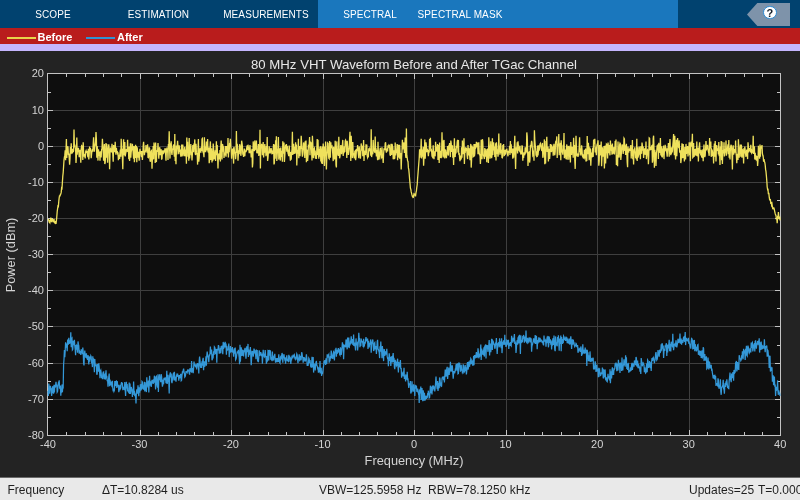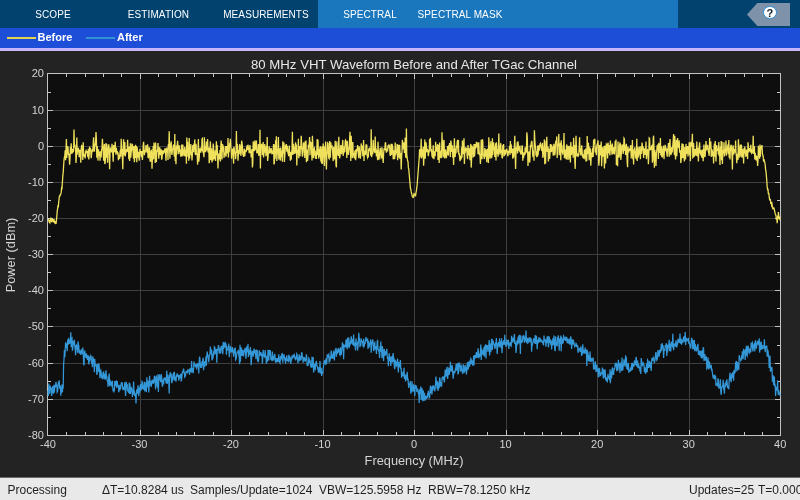--- a/index.html
+++ b/index.html
@@ -1,20 +1,20 @@
 <!DOCTYPE html>
 <html><head><meta charset="utf-8"><style>
 * {margin:0;padding:0;box-sizing:border-box}
 body {width:800px;height:500px;overflow:hidden;font-family:"Liberation Sans",sans-serif;background:#232323;position:relative}
 .tabs {position:absolute;left:0;top:0;width:800px;height:44px;background:#01426f}
 .tabs .active {position:absolute;left:318px;top:0;width:360px;height:28px;background:#1a77bd}
 .tabs span {position:absolute;top:0;height:28px;line-height:29px;transform:translateX(-50%);color:#fff;font-size:10px;letter-spacing:0.1px;white-space:nowrap}
 .help {position:absolute;top:3px;left:747px;width:43px;height:23px;background:#7e93aa;clip-path:polygon(0 50%,24% 0,100% 0,100% 100%,24% 100%)}
 .help .c {position:absolute;left:16px;top:2.6px;width:13.5px;height:13.5px;border-radius:50%;background:#fff;border:1.5px solid #2a8ad4;color:#141e28;font-size:11px;font-weight:bold;text-align:center;line-height:13.5px}
-.legend {position:absolute;left:0;top:28px;width:800px;height:23px;background:#1d4ed8;border-bottom:3px solid #c4b5fd}
+.legend {position:absolute;left:0;top:28px;width:800px;height:23px;background:#b91c1c;border-bottom:7px solid #c4b5fd}
 .legend .ln {position:absolute;top:9px;height:2px}
 .legend b {position:absolute;top:3px;color:#fff;font-size:11px;font-weight:bold}
 .status {position:absolute;left:0;top:477px;width:800px;height:23px;background:#e9e9e9;border-top:1px solid #6a6a6a;color:#1f1f1f;font-size:12px}
 .status div {position:absolute;top:4.5px;white-space:nowrap}
 </style></head>
 <body>
 <div class="tabs">
 <div class="active"></div>
 <span style="left:53px">SCOPE</span>
 <span style="left:266px">MEASUREMENTS</span>
@@ -197,19 +197,18 @@
 <text x="14.5" y="255" text-anchor="middle" font-family="Liberation Sans, sans-serif" font-size="12.8" fill="#d4d4d4" transform="rotate(-90 14.5 255)">Power (dBm)</text>
 <g clip-path="url(#pc)">
       <clipPath id="pc">
         <rect x="47.0" y="73.5" width="734.2" height="361.4"></rect>
       </clipPath>
 <polyline points="48.0,390.9 48.4,395.9 48.8,383.5 49.2,386.8 49.6,393.7 50.0,389.6 50.4,385.9 50.8,387.8 51.2,388.3 51.6,395.9 52.0,392.5 52.4,389.5 52.8,386.2 53.2,392.7 53.6,393.6 54.0,384.8 54.4,392.5 54.8,384.7 55.2,387.7 55.6,385.1 56.0,381.7 56.4,385.8 56.8,385.6 57.2,392.1 57.6,391.4 58.0,386.4 58.4,383.1 58.8,383.8 59.2,380.4 59.6,388.1 60.0,388.6 60.4,385.4 60.8,395.7 61.2,389.0 61.6,392.6 62.0,384.6 62.4,392.3 62.8,386.1 63.2,386.8 63.6,364.2 64.0,359.3 64.4,350.0 64.8,357.1 65.2,350.6 65.6,342.2 66.0,347.6 66.4,343.6 66.8,345.0 67.2,351.3 67.6,340.7 68.0,339.5 68.4,344.7 68.8,337.7 69.2,342.7 69.6,343.8 70.0,340.3 70.4,343.2 70.8,332.3 71.2,347.2 71.6,338.8 72.0,338.2 72.4,349.8 72.8,349.2 73.2,340.8 73.6,345.2 74.0,342.3 74.4,339.9 74.8,346.0 75.2,349.1 75.6,355.2 76.0,345.1 76.4,349.8 76.8,345.5 77.2,346.2 77.6,352.7 78.0,341.4 78.4,344.2 78.8,345.5 79.2,353.6 79.6,351.1 80.0,352.0 80.4,351.9 80.8,355.0 81.2,349.4 81.6,350.5 82.0,350.4 82.4,354.1 82.8,347.6 83.2,352.1 83.6,363.0 84.0,365.5 84.4,354.2 84.8,350.6 85.2,355.8 85.6,356.0 86.0,357.9 86.4,353.2 86.8,357.8 87.2,358.8 87.6,359.7 88.0,355.1 88.4,359.7 88.8,364.5 89.2,356.2 89.6,361.7 90.0,358.1 90.4,358.5 90.8,355.8 91.2,356.8 91.6,363.4 92.0,362.3 92.4,367.1 92.8,356.3 93.2,361.4 93.6,358.2 94.0,365.2 94.4,372.2 94.8,359.1 95.2,365.0 95.6,365.3 96.0,366.0 96.4,364.3 96.8,374.7 97.2,373.8 97.6,364.1 98.0,370.8 98.4,371.0 98.8,363.2 99.2,366.8 99.6,372.1 100.0,378.3 100.4,371.2 100.8,370.3 101.2,373.1 101.6,378.0 102.0,376.8 102.4,379.1 102.8,374.0 103.2,372.2 103.6,372.0 104.0,379.1 104.4,375.9 104.8,375.0 105.2,379.5 105.6,378.5 106.0,370.3 106.4,378.0 106.8,375.8 107.2,381.2 107.6,379.8 108.0,386.8 108.4,380.8 108.8,376.6 109.2,373.6 109.6,386.3 110.0,379.7 110.4,382.5 110.8,385.4 111.2,384.1 111.6,381.6 112.0,387.3 112.4,380.9 112.8,388.3 113.2,391.5 113.6,388.7 114.0,391.3 114.4,390.4 114.8,381.0 115.2,386.2 115.6,384.8 116.0,381.4 116.4,381.1 116.8,388.0 117.2,381.1 117.6,384.9 118.0,386.5 118.4,384.9 118.8,392.2 119.2,389.9 119.6,387.5 120.0,384.9 120.4,388.7 120.8,387.9 121.2,383.8 121.6,382.2 122.0,384.7 122.4,382.9 122.8,389.4 123.2,389.1 123.6,386.8 124.0,389.2 124.4,390.1 124.8,382.0 125.2,389.1 125.6,395.9 126.0,386.7 126.4,381.7 126.8,388.4 127.2,384.1 127.6,390.6 128.0,390.9 128.4,391.8 128.8,389.9 129.2,382.5 129.6,394.0 130.0,383.6 130.4,393.8 130.8,391.0 131.2,387.1 131.6,388.1 132.0,389.6 132.4,397.0 132.8,389.6 133.2,395.0 133.6,381.5 134.0,392.3 134.4,390.9 134.8,396.1 135.2,393.7 135.6,395.1 136.0,403.5 136.4,392.8 136.8,389.3 137.2,393.6 137.6,392.4 138.0,385.2 138.4,393.3 138.8,396.1 139.2,387.2 139.6,392.7 140.0,389.6 140.4,384.3 140.8,390.7 141.2,384.1 141.6,389.8 142.0,381.4 142.4,381.9 142.8,388.5 143.2,387.4 143.6,389.6 144.0,385.5 144.4,381.7 144.8,391.4 145.2,382.2 145.6,390.6 146.0,388.7 146.4,392.1 146.8,377.2 147.2,384.8 147.6,384.0 148.0,387.4 148.4,380.6 148.8,392.5 149.2,384.3 149.6,375.9 150.0,385.6 150.4,384.0 150.8,381.4 151.2,386.9 151.6,383.6 152.0,379.9 152.4,382.5 152.8,381.4 153.2,383.8 153.6,380.8 154.0,381.4 154.4,375.7 154.8,378.1 155.2,381.4 155.6,389.4 156.0,377.0 156.4,376.5 156.8,382.4 157.2,386.2 157.6,387.5 158.0,374.3 158.4,392.1 158.8,380.2 159.2,377.9 159.6,374.4 160.0,379.5 160.4,380.1 160.8,382.1 161.2,374.2 161.6,376.6 162.0,381.3 162.4,386.6 162.8,384.6 163.2,379.5 163.6,384.2 164.0,377.8 164.4,379.6 164.8,379.6 165.2,378.0 165.6,378.4 166.0,383.3 166.4,381.1 166.8,370.7 167.2,384.0 167.6,381.0 168.0,374.9 168.4,379.3 168.8,381.6 169.2,393.4 169.6,376.0 170.0,373.9 170.4,372.4 170.8,377.4 171.2,373.5 171.6,381.3 172.0,383.2 172.4,379.7 172.8,376.4 173.2,374.1 173.6,372.8 174.0,380.5 174.4,371.8 174.8,378.3 175.2,380.3 175.6,376.9 176.0,381.7 176.4,376.0 176.8,374.9 177.2,376.6 177.6,373.7 178.0,376.8 178.4,375.5 178.8,380.8 179.2,375.0 179.6,378.3 180.0,376.6 180.4,375.1 180.8,373.9 181.2,380.7 181.6,380.3 182.0,375.3 182.4,372.2 182.8,372.5 183.2,370.4 183.6,368.7 184.0,371.6 184.4,373.4 184.8,377.1 185.2,376.6 185.6,374.7 186.0,371.7 186.4,371.7 186.8,372.3 187.2,372.7 187.6,369.5 188.0,370.9 188.4,370.3 188.8,370.1 189.2,373.1 189.6,374.7 190.0,368.7 190.4,368.8 190.8,371.0 191.2,371.5 191.6,361.1 192.0,372.4 192.4,370.1 192.8,368.0 193.2,373.2 193.6,368.2 194.0,361.6 194.4,364.6 194.8,365.6 195.2,365.5 195.6,367.1 196.0,363.7 196.4,367.7 196.8,368.5 197.2,366.3 197.6,363.0 198.0,365.0 198.4,363.5 198.8,373.5 199.2,361.1 199.6,356.5 200.0,360.1 200.4,366.1 200.8,367.9 201.2,363.4 201.6,368.0 202.0,361.3 202.4,365.7 202.8,359.7 203.2,357.8 203.6,370.3 204.0,361.1 204.4,364.4 204.8,366.8 205.2,363.4 205.6,361.5 206.0,356.3 206.4,365.7 206.8,355.5 207.2,351.5 207.6,356.5 208.0,356.3 208.4,358.0 208.8,362.1 209.2,355.2 209.6,355.4 210.0,353.7 210.4,346.5 210.8,353.2 211.2,354.1 211.6,349.5 212.0,360.2 212.4,359.2 212.8,356.0 213.2,356.8 213.6,351.4 214.0,355.0 214.4,346.9 214.8,347.5 215.2,350.1 215.6,354.2 216.0,350.1 216.4,349.1 216.8,362.8 217.2,350.4 217.6,348.8 218.0,350.4 218.4,345.1 218.8,346.2 219.2,353.8 219.6,350.0 220.0,353.4 220.4,347.8 220.8,353.1 221.2,346.1 221.6,347.9 222.0,345.5 222.4,349.5 222.8,354.3 223.2,341.9 223.6,349.0 224.0,342.9 224.4,346.7 224.8,345.9 225.2,341.7 225.6,347.5 226.0,343.6 226.4,354.7 226.8,345.9 227.2,350.2 227.6,350.0 228.0,349.6 228.4,348.4 228.8,343.6 229.2,357.1 229.6,350.0 230.0,353.1 230.4,346.0 230.8,352.2 231.2,348.9 231.6,352.3 232.0,348.3 232.4,347.1 232.8,352.6 233.2,351.0 233.6,356.7 234.0,350.3 234.4,348.3 234.8,353.7 235.2,347.5 235.6,359.7 236.0,359.0 236.4,357.3 236.8,354.0 237.2,352.2 237.6,352.7 238.0,352.8 238.4,349.8 238.8,354.4 239.2,357.4 239.6,364.3 240.0,344.7 240.4,361.6 240.8,353.4 241.2,347.3 241.6,351.0 242.0,356.0 242.4,352.9 242.8,349.7 243.2,354.5 243.6,356.4 244.0,350.2 244.4,352.1 244.8,348.9 245.2,347.9 245.6,354.5 246.0,358.7 246.4,351.7 246.8,346.4 247.2,350.5 247.6,352.2 248.0,343.9 248.4,357.0 248.8,349.5 249.2,355.1 249.6,352.7 250.0,352.5 250.4,347.1 250.8,356.3 251.2,365.2 251.6,358.8 252.0,350.8 252.4,354.4 252.8,351.0 253.2,356.6 253.6,353.9 254.0,348.6 254.4,353.3 254.8,350.4 255.2,350.9 255.6,354.4 256.0,359.1 256.4,349.6 256.8,352.9 257.2,349.9 257.6,361.4 258.0,360.2 258.4,362.2 258.8,357.6 259.2,350.4 259.6,352.4 260.0,354.8 260.4,354.3 260.8,352.1 261.2,356.2 261.6,353.7 262.0,354.9 262.4,363.6 262.8,356.6 263.2,349.9 263.6,356.4 264.0,355.3 264.4,356.9 264.8,356.3 265.2,350.1 265.6,355.3 266.0,358.0 266.4,363.8 266.8,356.0 267.2,361.2 267.6,360.5 268.0,350.5 268.4,350.7 268.8,360.5 269.2,349.9 269.6,351.2 270.0,355.8 270.4,350.4 270.8,359.7 271.2,358.5 271.6,359.7 272.0,358.8 272.4,351.6 272.8,360.3 273.2,360.0 273.6,359.6 274.0,355.6 274.4,357.9 274.8,353.7 275.2,360.0 275.6,362.6 276.0,359.9 276.4,358.2 276.8,362.2 277.2,358.0 277.6,360.3 278.0,362.0 278.4,359.4 278.8,354.2 279.2,361.6 279.6,362.2 280.0,363.0 280.4,357.1 280.8,356.5 281.2,358.8 281.6,357.9 282.0,353.0 282.4,354.4 282.8,362.8 283.2,357.3 283.6,356.7 284.0,354.2 284.4,357.8 284.8,359.5 285.2,358.8 285.6,363.8 286.0,357.2 286.4,359.4 286.8,355.4 287.2,361.1 287.6,358.9 288.0,361.0 288.4,361.4 288.8,354.7 289.2,359.2 289.6,355.8 290.0,361.8 290.4,357.2 290.8,364.0 291.2,359.4 291.6,359.6 292.0,355.5 292.4,357.1 292.8,358.4 293.2,354.6 293.6,357.1 294.0,355.9 294.4,355.0 294.8,358.2 295.2,359.1 295.6,356.8 296.0,359.7 296.4,356.7 296.8,354.0 297.2,355.0 297.6,359.7 298.0,363.1 298.4,358.5 298.8,358.8 299.2,354.2 299.6,359.9 300.0,359.2 300.4,355.7 300.8,360.4 301.2,359.3 301.6,352.3 302.0,353.2 302.4,356.5 302.8,358.0 303.2,362.7 303.6,357.0 304.0,359.0 304.4,358.4 304.8,361.3 305.2,359.4 305.6,360.2 306.0,358.4 306.4,354.2 306.8,358.3 307.2,366.0 307.6,363.5 308.0,365.9 308.4,363.1 308.8,358.2 309.2,359.0 309.6,363.0 310.0,360.0 310.4,364.1 310.8,366.8 311.2,367.0 311.6,365.1 312.0,356.7 312.4,367.4 312.8,357.8 313.2,357.7 313.6,372.6 314.0,363.4 314.4,366.0 314.8,364.2 315.2,370.4 315.6,365.1 316.0,361.9 316.4,361.6 316.8,365.3 317.2,365.9 317.6,367.8 318.0,366.8 318.4,372.8 318.8,367.5 319.2,368.5 319.6,372.4 320.0,360.9 320.4,372.6 320.8,372.1 321.2,367.7 321.6,376.0 322.0,371.5 322.4,374.2 322.8,372.0 323.2,368.4 323.6,365.9 324.0,362.1 324.4,362.5 324.8,360.2 325.2,361.7 325.6,364.9 326.0,358.2 326.4,363.5 326.8,363.2 327.2,354.3 327.6,356.3 328.0,357.7 328.4,355.3 328.8,354.5 329.2,362.6 329.6,357.5 330.0,361.3 330.4,356.0 330.8,358.7 331.2,350.6 331.6,353.5 332.0,358.2 332.4,354.9 332.8,359.0 333.2,354.0 333.6,351.7 334.0,352.4 334.4,360.5 334.8,354.2 335.2,350.7 335.6,351.3 336.0,347.8 336.4,356.8 336.8,349.7 337.2,353.9 337.6,350.4 338.0,349.4 338.4,348.1 338.8,352.6 339.2,349.4 339.6,354.3 340.0,355.0 340.4,347.3 340.8,349.3 341.2,355.0 341.6,351.9 342.0,348.3 342.4,342.3 342.8,344.0 343.2,344.7 343.6,359.2 344.0,347.7 344.4,345.3 344.8,345.4 345.2,345.1 345.6,347.3 346.0,339.5 346.4,340.4 346.8,346.1 347.2,349.3 347.6,337.6 348.0,347.2 348.4,340.4 348.8,337.5 349.2,348.1 349.6,343.2 350.0,345.4 350.4,342.0 350.8,342.6 351.2,336.3 351.6,341.4 352.0,343.5 352.4,339.1 352.8,344.3 353.2,344.6 353.6,334.6 354.0,346.1 354.4,344.7 354.8,342.6 355.2,346.7 355.6,350.5 356.0,338.4 356.4,345.3 356.8,344.3 357.2,343.5 357.6,350.5 358.0,346.0 358.4,341.2 358.8,332.7 359.2,338.9 359.6,338.8 360.0,347.3 360.4,341.6 360.8,346.0 361.2,338.5 361.6,342.3 362.0,341.2 362.4,341.6 362.8,343.4 363.2,347.0 363.6,338.9 364.0,346.3 364.4,345.5 364.8,342.1 365.2,343.6 365.6,339.9 366.0,337.0 366.4,340.1 366.8,340.5 367.2,341.4 367.6,338.5 368.0,349.0 368.4,340.9 368.8,346.0 369.2,347.4 369.6,342.9 370.0,344.7 370.4,341.2 370.8,339.5 371.2,352.8 371.6,344.4 372.0,342.3 372.4,341.4 372.8,339.5 373.2,344.8 373.6,350.9 374.0,350.0 374.4,343.3 374.8,342.7 375.2,349.4 375.6,347.9 376.0,346.1 376.4,354.0 376.8,349.0 377.2,341.8 377.6,339.9 378.0,348.9 378.4,349.4 378.8,351.0 379.2,352.4 379.6,358.1 380.0,346.2 380.4,351.6 380.8,341.6 381.2,349.5 381.6,350.4 382.0,358.3 382.4,346.1 382.8,353.5 383.2,353.0 383.6,361.1 384.0,349.6 384.4,349.7 384.8,356.0 385.2,353.7 385.6,352.9 386.0,351.1 386.4,354.6 386.8,348.8 387.2,356.6 387.6,358.3 388.0,358.1 388.4,366.2 388.8,360.0 389.2,353.4 389.6,356.5 390.0,360.9 390.4,356.7 390.8,366.0 391.2,359.7 391.6,356.9 392.0,356.6 392.4,362.4 392.8,356.3 393.2,353.0 393.6,362.0 394.0,357.8 394.4,367.1 394.8,369.1 395.2,359.8 395.6,362.5 396.0,362.4 396.4,365.9 396.8,365.3 397.2,361.6 397.6,358.7 398.0,366.5 398.4,372.5 398.8,361.9 399.2,364.9 399.6,365.1 400.0,367.5 400.4,360.0 400.8,369.2 401.2,368.1 401.6,377.7 402.0,373.4 402.4,374.5 402.8,372.6 403.2,371.7 403.6,376.5 404.0,367.7 404.4,378.9 404.8,377.2 405.2,375.2 405.6,381.4 406.0,375.1 406.4,375.5 406.8,379.6 407.2,371.8 407.6,379.4 408.0,379.2 408.4,384.5 408.8,387.8 409.2,384.5 409.6,383.9 410.0,385.0 410.4,381.0 410.8,393.6 411.2,389.4 411.6,392.6 412.0,381.2 412.4,388.8 412.8,389.0 413.2,391.6 413.6,384.3 414.0,389.7 414.4,387.6 414.8,395.9 415.2,384.7 415.6,388.1 416.0,387.8 416.4,385.6 416.8,391.4 417.2,391.6 417.6,388.6 418.0,390.1 418.4,392.9 418.8,392.1 419.2,402.9 419.6,390.2 420.0,389.6 420.4,393.4 420.8,386.6 421.2,399.9 421.6,395.2 422.0,388.1 422.4,396.5 422.8,401.3 423.2,390.2 423.6,393.7 424.0,400.6 424.4,392.9 424.8,399.5 425.2,400.5 425.6,395.8 426.0,396.8 426.4,398.9 426.8,395.9 427.2,398.1 427.6,393.9 428.0,394.0 428.4,390.7 428.8,394.8 429.2,397.8 429.6,397.4 430.0,392.9 430.4,385.7 430.8,388.0 431.2,393.2 431.6,386.8 432.0,394.4 432.4,385.8 432.8,390.7 433.2,385.9 433.6,386.1 434.0,389.2 434.4,386.5 434.8,391.5 435.2,387.4 435.6,382.6 436.0,376.5 436.4,383.4 436.8,385.4 437.2,389.2 437.6,381.0 438.0,391.0 438.4,387.4 438.8,382.7 439.2,388.3 439.6,377.5 440.0,378.9 440.4,384.6 440.8,384.0 441.2,386.4 441.6,386.1 442.0,378.6 442.4,377.3 442.8,377.8 443.2,377.6 443.6,380.2 444.0,376.1 444.4,382.5 444.8,376.4 445.2,370.2 445.6,370.2 446.0,376.5 446.4,375.6 446.8,368.8 447.2,366.8 447.6,379.0 448.0,374.5 448.4,371.7 448.8,367.6 449.2,375.0 449.6,369.0 450.0,372.2 450.4,361.7 450.8,368.7 451.2,370.5 451.6,370.9 452.0,365.3 452.4,366.5 452.8,373.0 453.2,378.6 453.6,373.5 454.0,371.1 454.4,372.9 454.8,372.8 455.2,370.2 455.6,371.1 456.0,365.1 456.4,363.9 456.8,367.6 457.2,370.7 457.6,363.2 458.0,373.8 458.4,373.5 458.8,363.5 459.2,363.9 459.6,362.8 460.0,367.5 460.4,371.6 460.8,368.8 461.2,364.8 461.6,370.0 462.0,369.9 462.4,372.7 462.8,371.9 463.2,364.4 463.6,366.0 464.0,372.3 464.4,371.7 464.8,369.5 465.2,365.0 465.6,371.2 466.0,367.2 466.4,374.4 466.8,370.8 467.2,364.1 467.6,362.0 468.0,369.6 468.4,367.9 468.8,361.6 469.2,365.9 469.6,366.2 470.0,361.9 470.4,362.7 470.8,358.7 471.2,359.5 471.6,364.2 472.0,362.0 472.4,361.4 472.8,365.8 473.2,363.9 473.6,356.0 474.0,365.3 474.4,355.0 474.8,357.3 475.2,358.4 475.6,355.4 476.0,355.2 476.4,352.1 476.8,357.9 477.2,356.9 477.6,356.7 478.0,348.3 478.4,351.5 478.8,358.3 479.2,355.8 479.6,356.9 480.0,353.8 480.4,352.7 480.8,344.5 481.2,359.9 481.6,348.7 482.0,350.6 482.4,354.7 482.8,352.4 483.2,353.5 483.6,351.1 484.0,347.3 484.4,356.6 484.8,345.6 485.2,351.8 485.6,344.4 486.0,358.5 486.4,344.9 486.8,347.2 487.2,345.0 487.6,348.7 488.0,351.8 488.4,345.9 488.8,345.6 489.2,340.1 489.6,355.5 490.0,348.4 490.4,343.5 490.8,352.1 491.2,348.0 491.6,338.9 492.0,341.3 492.4,349.9 492.8,340.9 493.2,341.6 493.6,343.0 494.0,344.3 494.4,344.7 494.8,348.8 495.2,347.4 495.6,342.5 496.0,344.6 496.4,338.0 496.8,346.2 497.2,353.9 497.6,345.9 498.0,343.5 498.4,343.0 498.8,344.0 499.2,347.3 499.6,338.4 500.0,346.5 500.4,341.2 500.8,344.9 501.2,348.3 501.6,338.3 502.0,353.1 502.4,346.7 502.8,341.8 503.2,344.7 503.6,340.4 504.0,343.6 504.4,344.8 504.8,334.8 505.2,343.8 505.6,343.5 506.0,346.9 506.4,345.6 506.8,340.2 507.2,340.5 507.6,342.5 508.0,345.1 508.4,339.9 508.8,349.0 509.2,343.9 509.6,343.6 510.0,345.8 510.4,342.1 510.8,345.2 511.2,345.8 511.6,335.9 512.0,340.0 512.4,338.3 512.8,342.7 513.2,339.2 513.6,340.0 514.0,338.4 514.4,334.0 514.8,343.9 515.2,342.1 515.6,343.3 516.0,352.9 516.4,348.3 516.8,342.7 517.2,340.2 517.6,344.6 518.0,337.9 518.4,337.2 518.8,343.4 519.2,336.3 519.6,334.9 520.0,339.6 520.4,354.0 520.8,335.4 521.2,341.4 521.6,342.0 522.0,340.0 522.4,342.3 522.8,336.0 523.2,336.9 523.6,335.0 524.0,337.3 524.4,342.6 524.8,340.3 525.2,336.5 525.6,341.5 526.0,330.4 526.4,341.2 526.8,342.6 527.2,343.0 527.6,337.8 528.0,340.9 528.4,341.8 528.8,339.4 529.2,338.0 529.6,338.4 530.0,342.5 530.4,339.9 530.8,338.4 531.2,338.9 531.6,351.7 532.0,345.4 532.4,344.9 532.8,342.8 533.2,341.2 533.6,338.4 534.0,339.5 534.4,342.3 534.8,341.7 535.2,335.1 535.6,344.0 536.0,340.5 536.4,335.7 536.8,340.3 537.2,349.3 537.6,340.1 538.0,342.9 538.4,341.9 538.8,337.4 539.2,339.6 539.6,342.3 540.0,337.9 540.4,339.6 540.8,340.8 541.2,339.9 541.6,340.0 542.0,342.2 542.4,342.6 542.8,340.7 543.2,344.3 543.6,345.4 544.0,335.6 544.4,341.4 544.8,340.5 545.2,340.9 545.6,340.2 546.0,346.7 546.4,339.9 546.8,343.1 547.2,336.5 547.6,342.6 548.0,335.9 548.4,347.3 548.8,344.1 549.2,336.5 549.6,340.9 550.0,343.0 550.4,339.2 550.8,344.7 551.2,340.6 551.6,349.4 552.0,342.8 552.4,343.7 552.8,339.3 553.2,338.2 553.6,344.9 554.0,335.6 554.4,344.1 554.8,349.8 555.2,351.2 555.6,336.4 556.0,342.7 556.4,344.8 556.8,345.1 557.2,346.3 557.6,337.0 558.0,342.3 558.4,335.2 558.8,342.6 559.2,350.7 559.6,338.5 560.0,343.1 560.4,342.5 560.8,335.6 561.2,351.3 561.6,337.0 562.0,341.3 562.4,344.0 562.8,339.1 563.2,343.1 563.6,336.1 564.0,336.9 564.4,340.2 564.8,338.0 565.2,338.0 565.6,341.0 566.0,336.5 566.4,340.6 566.8,337.2 567.2,343.2 567.6,339.5 568.0,338.6 568.4,343.5 568.8,342.4 569.2,343.1 569.6,338.6 570.0,344.4 570.4,340.3 570.8,336.4 571.2,341.2 571.6,348.9 572.0,342.6 572.4,339.4 572.8,344.6 573.2,339.6 573.6,341.7 574.0,342.7 574.4,345.5 574.8,346.7 575.2,346.0 575.6,345.0 576.0,343.5 576.4,344.1 576.8,347.1 577.2,346.0 577.6,345.0 578.0,352.8 578.4,349.9 578.8,350.4 579.2,348.5 579.6,349.1 580.0,349.3 580.4,352.0 580.8,346.5 581.2,348.3 581.6,355.9 582.0,350.0 582.4,354.6 582.8,344.3 583.2,352.8 583.6,352.9 584.0,351.4 584.4,353.0 584.8,353.0 585.2,347.5 585.6,353.1 586.0,351.3 586.4,350.8 586.8,365.9 587.2,349.7 587.6,354.1 588.0,353.6 588.4,361.1 588.8,355.3 589.2,357.3 589.6,361.5 590.0,351.4 590.4,358.4 590.8,362.0 591.2,360.9 591.6,358.7 592.0,358.4 592.4,361.0 592.8,359.1 593.2,358.7 593.6,369.5 594.0,367.2 594.4,369.4 594.8,366.0 595.2,361.4 595.6,365.0 596.0,371.9 596.4,369.5 596.8,364.9 597.2,371.2 597.6,370.0 598.0,368.9 598.4,377.3 598.8,367.9 599.2,369.9 599.6,369.5 600.0,375.8 600.4,375.4 600.8,375.1 601.2,372.3 601.6,373.4 602.0,373.6 602.4,367.6 602.8,369.8 603.2,377.8 603.6,377.9 604.0,369.2 604.4,377.2 604.8,371.1 605.2,370.6 605.6,379.0 606.0,378.3 606.4,377.3 606.8,381.2 607.2,381.6 607.6,379.0 608.0,373.8 608.4,378.3 608.8,376.9 609.2,377.5 609.6,380.4 610.0,369.2 610.4,383.3 610.8,376.4 611.2,371.4 611.6,378.4 612.0,370.4 612.4,367.4 612.8,374.9 613.2,370.4 613.6,374.9 614.0,368.2 614.4,369.3 614.8,368.3 615.2,363.4 615.6,366.3 616.0,362.5 616.4,364.7 616.8,371.1 617.2,365.1 617.6,363.7 618.0,370.6 618.4,359.8 618.8,364.3 619.2,363.0 619.6,367.5 620.0,372.9 620.4,362.5 620.8,364.6 621.2,362.8 621.6,371.0 622.0,357.5 622.4,366.7 622.8,370.5 623.2,365.6 623.6,364.9 624.0,359.4 624.4,365.5 624.8,361.5 625.2,366.7 625.6,355.3 626.0,362.1 626.4,357.3 626.8,369.1 627.2,363.3 627.6,370.0 628.0,364.7 628.4,364.1 628.8,372.6 629.2,370.6 629.6,370.5 630.0,371.6 630.4,368.5 630.8,369.2 631.2,370.8 631.6,364.8 632.0,362.9 632.4,369.8 632.8,366.7 633.2,364.4 633.6,365.1 634.0,366.7 634.4,361.1 634.8,361.0 635.2,361.8 635.6,365.3 636.0,357.1 636.4,358.1 636.8,366.4 637.2,365.4 637.6,360.6 638.0,368.3 638.4,363.8 638.8,365.3 639.2,368.3 639.6,366.6 640.0,371.8 640.4,368.2 640.8,373.9 641.2,358.0 641.6,361.2 642.0,362.5 642.4,366.3 642.8,363.9 643.2,363.1 643.6,364.3 644.0,365.0 644.4,372.2 644.8,367.3 645.2,370.9 645.6,373.0 646.0,372.5 646.4,366.2 646.8,363.4 647.2,372.2 647.6,360.0 648.0,360.7 648.4,367.4 648.8,367.3 649.2,365.4 649.6,361.1 650.0,365.9 650.4,368.2 650.8,362.3 651.2,371.0 651.6,362.2 652.0,358.0 652.4,360.8 652.8,358.6 653.2,359.3 653.6,358.0 654.0,359.8 654.4,363.1 654.8,360.4 655.2,359.4 655.6,353.9 656.0,352.1 656.4,356.1 656.8,360.0 657.2,359.3 657.6,356.7 658.0,350.1 658.4,353.5 658.8,354.4 659.2,356.6 659.6,349.7 660.0,351.4 660.4,352.1 660.8,351.0 661.2,344.4 661.6,350.8 662.0,343.2 662.4,344.6 662.8,348.8 663.2,345.4 663.6,358.0 664.0,351.3 664.4,348.9 664.8,351.0 665.2,345.4 665.6,347.0 666.0,344.6 666.4,343.3 666.8,355.9 667.2,344.7 667.6,352.4 668.0,344.6 668.4,348.5 668.8,344.6 669.2,339.7 669.6,351.2 670.0,343.8 670.4,344.7 670.8,351.4 671.2,341.7 671.6,343.8 672.0,345.8 672.4,346.4 672.8,333.8 673.2,344.9 673.6,350.1 674.0,346.6 674.4,344.4 674.8,344.3 675.2,343.0 675.6,346.6 676.0,340.4 676.4,344.2 676.8,347.4 677.2,345.2 677.6,343.5 678.0,338.7 678.4,339.9 678.8,342.9 679.2,341.5 679.6,340.6 680.0,333.6 680.4,343.6 680.8,339.5 681.2,338.5 681.6,344.8 682.0,340.5 682.4,340.5 682.8,342.9 683.2,339.0 683.6,337.2 684.0,336.8 684.4,341.8 684.8,340.3 685.2,332.1 685.6,345.1 686.0,340.1 686.4,337.8 686.8,340.9 687.2,339.3 687.6,341.4 688.0,339.5 688.4,337.8 688.8,343.8 689.2,342.5 689.6,343.7 690.0,345.4 690.4,344.2 690.8,348.7 691.2,341.9 691.6,338.5 692.0,338.8 692.4,340.7 692.8,349.5 693.2,340.3 693.6,349.0 694.0,346.8 694.4,339.9 694.8,351.2 695.2,344.2 695.6,346.6 696.0,348.5 696.4,351.5 696.8,346.8 697.2,350.5 697.6,345.0 698.0,344.6 698.4,354.8 698.8,351.8 699.2,351.4 699.6,355.0 700.0,355.1 700.4,350.8 700.8,352.2 701.2,358.0 701.6,354.1 702.0,350.4 702.4,357.3 702.8,356.5 703.2,347.3 703.6,348.6 704.0,360.1 704.4,359.8 704.8,354.0 705.2,360.7 705.6,357.9 706.0,359.4 706.4,356.3 706.8,368.8 707.2,368.3 707.6,365.4 708.0,357.6 708.4,362.8 708.8,369.4 709.2,362.0 709.6,362.3 710.0,367.0 710.4,368.4 710.8,366.6 711.2,364.8 711.6,369.9 712.0,369.6 712.4,372.9 712.8,375.2 713.2,378.4 713.6,375.0 714.0,378.2 714.4,378.6 714.8,374.7 715.2,377.0 715.6,376.1 716.0,385.9 716.4,383.5 716.8,383.4 717.2,384.8 717.6,385.5 718.0,378.3 718.4,380.3 718.8,386.7 719.2,388.8 719.6,384.8 720.0,387.0 720.4,379.3 720.8,391.5 721.2,394.8 721.6,387.6 722.0,387.0 722.4,386.9 722.8,384.9 723.2,379.9 723.6,388.8 724.0,389.3 724.4,393.6 724.8,385.7 725.2,383.1 725.6,387.0 726.0,381.3 726.4,385.3 726.8,379.4 727.2,383.4 727.6,388.0 728.0,385.8 728.4,388.5 728.8,388.6 729.2,380.3 729.6,377.3 730.0,372.6 730.4,379.5 730.8,379.5 731.2,382.2 731.6,373.5 732.0,375.1 732.4,378.2 732.8,372.6 733.2,372.4 733.6,380.8 734.0,370.0 734.4,371.5 734.8,372.7 735.2,372.0 735.6,362.9 736.0,362.9 736.4,361.0 736.8,371.5 737.2,368.8 737.6,362.1 738.0,369.3 738.4,366.6 738.8,369.9 739.2,355.2 739.6,357.4 740.0,358.9 740.4,359.1 740.8,360.7 741.2,359.8 741.6,355.2 742.0,359.5 742.4,351.3 742.8,357.1 743.2,357.7 743.6,348.7 744.0,353.4 744.4,350.3 744.8,353.4 745.2,359.9 745.6,348.8 746.0,355.4 746.4,345.7 746.8,355.2 747.2,355.9 747.6,347.1 748.0,346.2 748.4,347.1 748.8,351.9 749.2,353.2 749.6,352.3 750.0,348.3 750.4,349.3 750.8,352.4 751.2,342.5 751.6,347.9 752.0,343.1 752.4,342.5 752.8,351.4 753.2,349.2 753.6,346.0 754.0,346.7 754.4,343.1 754.8,351.4 755.2,341.2 755.6,340.9 756.0,344.2 756.4,348.6 756.8,343.2 757.2,345.2 757.6,341.1 758.0,343.7 758.4,340.7 758.8,345.2 759.2,338.2 759.6,352.6 760.0,347.8 760.4,342.2 760.8,349.9 761.2,341.6 761.6,349.4 762.0,344.8 762.4,349.1 762.8,347.7 763.2,345.7 763.6,347.2 764.0,348.6 764.4,339.4 764.8,347.9 765.2,352.3 765.6,346.0 766.0,347.3 766.4,346.7 766.8,345.4 767.2,356.7 767.6,350.0 768.0,350.6 768.4,355.8 768.8,355.8 769.2,368.0 769.6,362.6 770.0,355.8 770.4,371.6 770.8,369.0 771.2,368.0 771.6,369.1 772.0,367.3 772.4,381.8 772.8,376.7 773.2,375.3 773.6,385.2 774.0,382.0 774.4,376.4 774.8,386.7 775.2,384.4 775.6,395.9 776.0,388.2 776.4,386.8 776.8,390.1 777.2,389.8 777.6,380.4 778.0,391.6 778.4,394.8 778.8,390.4 779.2,392.8 779.6,393.0 780.0,395.9" fill="none" stroke="#3498d8" stroke-width="1.25"></polyline>
 <polyline points="48.0,220.2 48.4,219.6 48.8,220.8 49.2,222.0 49.6,221.1 50.0,222.2 50.4,220.1 50.8,217.6 51.2,221.2 51.6,221.5 52.0,219.3 52.4,219.5 52.8,220.0 53.2,222.1 53.6,220.3 54.0,218.8 54.4,222.9 54.8,221.1 55.2,224.0 55.6,222.8 56.0,223.9 56.4,220.7 56.8,216.6 57.2,211.6 57.6,208.7 58.0,206.0 58.4,206.3 58.8,201.1 59.2,197.7 59.6,195.3 60.0,196.5 60.4,194.3 60.8,194.1 61.2,192.4 61.6,188.0 62.0,188.4 62.4,182.3 62.8,176.1 63.2,172.5 63.6,166.2 64.0,160.1 64.4,157.0 64.8,155.4 65.2,150.4 65.6,160.1 66.0,150.1 66.4,138.9 66.8,158.0 67.2,147.4 67.6,146.8 68.0,146.9 68.4,154.9 68.8,153.6 69.2,157.9 69.6,164.7 70.0,158.7 70.4,147.0 70.8,153.6 71.2,143.3 71.6,152.8 72.0,152.3 72.4,153.4 72.8,148.7 73.2,152.0 73.6,150.9 74.0,129.4 74.4,146.9 74.8,144.6 75.2,147.4 75.6,148.8 76.0,163.0 76.4,156.2 76.8,137.5 77.2,154.6 77.6,147.9 78.0,152.1 78.4,147.7 78.8,151.3 79.2,157.1 79.6,156.0 80.0,149.7 80.4,154.4 80.8,162.8 81.2,148.7 81.6,145.8 82.0,146.3 82.4,146.2 82.8,160.0 83.2,142.2 83.6,152.5 84.0,156.7 84.4,154.1 84.8,155.6 85.2,158.5 85.6,151.8 86.0,150.8 86.4,152.8 86.8,150.8 87.2,152.6 87.6,155.7 88.0,154.8 88.4,148.8 88.8,159.5 89.2,154.6 89.6,146.5 90.0,150.4 90.4,148.1 90.8,151.7 91.2,158.1 91.6,153.9 92.0,151.0 92.4,149.2 92.8,151.7 93.2,143.8 93.6,137.4 94.0,145.2 94.4,151.7 94.8,146.2 95.2,145.3 95.6,141.8 96.0,132.1 96.4,139.6 96.8,157.7 97.2,146.0 97.6,150.9 98.0,160.6 98.4,149.3 98.8,152.3 99.2,156.0 99.6,151.8 100.0,160.6 100.4,151.2 100.8,156.7 101.2,156.8 101.6,149.7 102.0,148.7 102.4,138.8 102.8,145.5 103.2,150.9 103.6,160.8 104.0,150.4 104.4,144.0 104.8,164.0 105.2,162.6 105.6,154.9 106.0,142.9 106.4,157.8 106.8,144.1 107.2,150.6 107.6,162.7 108.0,149.6 108.4,147.8 108.8,144.3 109.2,151.7 109.6,169.2 110.0,153.6 110.4,148.6 110.8,149.3 111.2,150.3 111.6,152.4 112.0,143.8 112.4,150.9 112.8,154.2 113.2,161.7 113.6,145.1 114.0,146.9 114.4,149.6 114.8,152.1 115.2,141.8 115.6,151.2 116.0,154.6 116.4,147.8 116.8,152.9 117.2,151.2 117.6,153.2 118.0,152.2 118.4,160.3 118.8,155.9 119.2,155.4 119.6,159.0 120.0,152.7 120.4,149.7 120.8,156.8 121.2,138.8 121.6,152.0 122.0,148.9 122.4,157.4 122.8,169.2 123.2,149.3 123.6,139.2 124.0,154.4 124.4,154.7 124.8,142.0 125.2,156.5 125.6,153.8 126.0,152.1 126.4,149.1 126.8,151.1 127.2,151.3 127.6,139.7 128.0,150.5 128.4,148.5 128.8,159.2 129.2,146.6 129.6,161.0 130.0,154.9 130.4,143.2 130.8,157.8 131.2,151.9 131.6,150.1 132.0,144.2 132.4,144.4 132.8,147.8 133.2,153.2 133.6,158.6 134.0,146.1 134.4,162.2 134.8,155.5 135.2,148.5 135.6,144.7 136.0,158.1 136.4,146.0 136.8,162.2 137.2,147.3 137.6,153.1 138.0,157.6 138.4,151.9 138.8,154.7 139.2,160.8 139.6,153.9 140.0,148.8 140.4,153.8 140.8,151.1 141.2,155.8 141.6,157.0 142.0,151.1 142.4,160.0 142.8,154.7 143.2,145.8 143.6,141.9 144.0,148.5 144.4,155.3 144.8,151.8 145.2,151.1 145.6,151.4 146.0,145.1 146.4,151.1 146.8,147.0 147.2,152.8 147.6,144.2 148.0,157.3 148.4,157.6 148.8,155.7 149.2,147.4 149.6,148.3 150.0,160.5 150.4,161.8 150.8,152.7 151.2,151.0 151.6,150.5 152.0,168.8 152.4,158.4 152.8,158.8 153.2,145.9 153.6,159.1 154.0,142.5 154.4,147.7 154.8,144.6 155.2,163.0 155.6,142.6 156.0,153.2 156.4,162.1 156.8,151.0 157.2,151.4 157.6,151.2 158.0,143.1 158.4,151.7 158.8,158.8 159.2,151.2 159.6,147.2 160.0,149.3 160.4,155.2 160.8,152.3 161.2,149.4 161.6,159.0 162.0,158.8 162.4,152.6 162.8,150.3 163.2,151.8 163.6,153.1 164.0,152.4 164.4,150.3 164.8,149.4 165.2,148.3 165.6,153.5 166.0,160.8 166.4,149.4 166.8,148.6 167.2,152.4 167.6,148.3 168.0,159.9 168.4,143.9 168.8,149.4 169.2,131.3 169.6,148.6 170.0,158.6 170.4,143.3 170.8,149.2 171.2,141.3 171.6,152.3 172.0,155.0 172.4,148.5 172.8,149.8 173.2,146.5 173.6,144.5 174.0,152.7 174.4,156.8 174.8,133.9 175.2,161.0 175.6,154.4 176.0,164.3 176.4,145.5 176.8,154.4 177.2,146.3 177.6,140.9 178.0,146.9 178.4,149.0 178.8,154.1 179.2,145.4 179.6,151.8 180.0,149.7 180.4,151.0 180.8,156.6 181.2,152.0 181.6,144.6 182.0,156.3 182.4,154.8 182.8,144.6 183.2,153.6 183.6,152.3 184.0,156.3 184.4,149.6 184.8,146.8 185.2,156.3 185.6,152.9 186.0,149.6 186.4,163.8 186.8,137.5 187.2,150.5 187.6,141.7 188.0,156.7 188.4,148.1 188.8,160.7 189.2,138.0 189.6,158.5 190.0,147.9 190.4,153.0 190.8,144.1 191.2,155.2 191.6,152.2 192.0,160.4 192.4,153.1 192.8,145.1 193.2,146.6 193.6,152.2 194.0,143.6 194.4,146.8 194.8,139.4 195.2,153.4 195.6,155.1 196.0,143.8 196.4,152.9 196.8,153.9 197.2,154.4 197.6,164.6 198.0,149.3 198.4,139.0 198.8,161.6 199.2,158.0 199.6,150.4 200.0,148.8 200.4,149.1 200.8,152.7 201.2,147.2 201.6,151.0 202.0,139.0 202.4,138.5 202.8,151.2 203.2,152.6 203.6,153.4 204.0,157.3 204.4,137.2 204.8,152.3 205.2,146.6 205.6,152.1 206.0,149.2 206.4,141.6 206.8,150.3 207.2,148.7 207.6,139.0 208.0,151.5 208.4,152.6 208.8,147.6 209.2,163.2 209.6,159.8 210.0,148.6 210.4,141.4 210.8,160.0 211.2,156.3 211.6,148.2 212.0,162.6 212.4,151.5 212.8,160.9 213.2,143.5 213.6,148.5 214.0,159.5 214.4,152.4 214.8,158.9 215.2,150.2 215.6,161.0 216.0,151.4 216.4,141.3 216.8,155.2 217.2,145.0 217.6,156.8 218.0,168.6 218.4,153.7 218.8,156.7 219.2,153.7 219.6,159.5 220.0,150.0 220.4,161.4 220.8,146.1 221.2,140.6 221.6,154.3 222.0,159.5 222.4,143.9 222.8,145.2 223.2,151.8 223.6,146.3 224.0,157.9 224.4,153.8 224.8,152.5 225.2,155.3 225.6,146.0 226.0,156.8 226.4,149.3 226.8,146.2 227.2,148.1 227.6,153.4 228.0,137.9 228.4,157.6 228.8,145.6 229.2,152.3 229.6,143.0 230.0,144.1 230.4,138.8 230.8,146.4 231.2,150.2 231.6,158.7 232.0,151.1 232.4,149.7 232.8,149.2 233.2,154.7 233.6,163.6 234.0,146.7 234.4,150.4 234.8,153.6 235.2,152.0 235.6,159.1 236.0,154.7 236.4,130.9 236.8,153.0 237.2,143.7 237.6,148.4 238.0,160.7 238.4,154.0 238.8,150.4 239.2,154.2 239.6,144.2 240.0,145.6 240.4,147.3 240.8,155.8 241.2,152.7 241.6,140.7 242.0,142.9 242.4,146.4 242.8,154.2 243.2,154.6 243.6,157.0 244.0,152.2 244.4,148.6 244.8,156.3 245.2,151.0 245.6,151.8 246.0,151.7 246.4,150.7 246.8,147.4 247.2,145.5 247.6,150.3 248.0,144.7 248.4,148.1 248.8,148.7 249.2,153.3 249.6,148.6 250.0,145.1 250.4,153.1 250.8,150.5 251.2,157.4 251.6,156.3 252.0,148.9 252.4,167.4 252.8,163.0 253.2,141.4 253.6,147.0 254.0,149.1 254.4,151.2 254.8,140.4 255.2,150.1 255.6,147.4 256.0,145.9 256.4,140.5 256.8,152.6 257.2,152.9 257.6,152.4 258.0,150.1 258.4,144.0 258.8,156.0 259.2,144.9 259.6,155.0 260.0,129.8 260.4,168.4 260.8,146.4 261.2,148.0 261.6,143.8 262.0,145.7 262.4,155.3 262.8,151.5 263.2,142.1 263.6,157.4 264.0,152.2 264.4,149.2 264.8,144.1 265.2,150.8 265.6,150.0 266.0,156.3 266.4,146.1 266.8,154.9 267.2,137.1 267.6,160.9 268.0,157.9 268.4,152.1 268.8,152.1 269.2,146.4 269.6,153.5 270.0,151.1 270.4,151.9 270.8,148.7 271.2,148.7 271.6,151.6 272.0,154.3 272.4,150.6 272.8,153.8 273.2,149.9 273.6,144.0 274.0,164.4 274.4,162.8 274.8,144.5 275.2,158.8 275.6,140.2 276.0,150.8 276.4,136.2 276.8,161.0 277.2,154.5 277.6,150.5 278.0,151.2 278.4,136.9 278.8,159.6 279.2,151.6 279.6,148.2 280.0,153.8 280.4,160.6 280.8,147.6 281.2,156.9 281.6,150.7 282.0,154.4 282.4,161.7 282.8,141.2 283.2,152.9 283.6,153.1 284.0,142.4 284.4,162.0 284.8,155.9 285.2,149.5 285.6,145.5 286.0,145.3 286.4,144.1 286.8,151.7 287.2,145.9 287.6,149.6 288.0,153.0 288.4,154.3 288.8,156.2 289.2,145.5 289.6,151.3 290.0,155.8 290.4,160.6 290.8,152.1 291.2,159.8 291.6,152.5 292.0,149.5 292.4,131.7 292.8,154.9 293.2,149.1 293.6,143.8 294.0,154.0 294.4,146.7 294.8,153.1 295.2,153.0 295.6,142.2 296.0,149.5 296.4,144.5 296.8,165.5 297.2,153.6 297.6,149.7 298.0,153.7 298.4,138.7 298.8,158.2 299.2,148.3 299.6,146.1 300.0,156.3 300.4,146.2 300.8,148.9 301.2,135.7 301.6,142.6 302.0,151.6 302.4,156.6 302.8,154.4 303.2,147.8 303.6,142.5 304.0,144.5 304.4,149.9 304.8,157.9 305.2,141.3 305.6,143.5 306.0,140.6 306.4,162.3 306.8,149.8 307.2,151.0 307.6,161.0 308.0,156.2 308.4,145.8 308.8,146.2 309.2,144.2 309.6,137.0 310.0,155.3 310.4,141.6 310.8,149.3 311.2,142.3 311.6,150.7 312.0,160.5 312.4,135.7 312.8,143.3 313.2,156.7 313.6,158.2 314.0,149.2 314.4,148.4 314.8,155.4 315.2,150.5 315.6,158.6 316.0,153.8 316.4,158.9 316.8,149.8 317.2,138.9 317.6,154.9 318.0,139.7 318.4,152.9 318.8,158.7 319.2,149.0 319.6,156.7 320.0,147.4 320.4,147.1 320.8,161.5 321.2,148.4 321.6,163.6 322.0,146.4 322.4,163.9 322.8,157.6 323.2,143.5 323.6,149.9 324.0,147.1 324.4,165.9 324.8,146.6 325.2,156.3 325.6,141.4 326.0,158.3 326.4,169.6 326.8,156.8 327.2,151.5 327.6,143.1 328.0,143.6 328.4,152.8 328.8,158.2 329.2,158.7 329.6,141.1 330.0,149.5 330.4,157.7 330.8,142.2 331.2,148.0 331.6,146.6 332.0,146.1 332.4,149.2 332.8,154.3 333.2,161.1 333.6,146.7 334.0,150.2 334.4,159.3 334.8,156.5 335.2,140.7 335.6,152.9 336.0,165.3 336.4,167.4 336.8,141.4 337.2,149.8 337.6,150.2 338.0,154.9 338.4,155.7 338.8,136.8 339.2,149.3 339.6,158.3 340.0,156.5 340.4,151.2 340.8,145.1 341.2,146.3 341.6,154.3 342.0,149.2 342.4,144.7 342.8,139.9 343.2,155.9 343.6,148.9 344.0,153.2 344.4,146.4 344.8,152.0 345.2,141.0 345.6,140.2 346.0,142.0 346.4,146.6 346.8,158.1 347.2,140.7 347.6,146.3 348.0,149.3 348.4,155.0 348.8,151.7 349.2,148.1 349.6,138.8 350.0,131.8 350.4,147.5 350.8,161.1 351.2,135.7 351.6,144.8 352.0,151.5 352.4,158.1 352.8,141.9 353.2,153.4 353.6,153.6 354.0,156.4 354.4,158.5 354.8,151.5 355.2,150.9 355.6,160.1 356.0,157.3 356.4,150.1 356.8,148.9 357.2,151.2 357.6,145.1 358.0,150.5 358.4,154.4 358.8,158.2 359.2,146.4 359.6,151.7 360.0,150.7 360.4,158.8 360.8,153.8 361.2,143.4 361.6,150.7 362.0,146.7 362.4,146.4 362.8,156.1 363.2,151.9 363.6,140.0 364.0,160.9 364.4,151.1 364.8,151.2 365.2,152.2 365.6,155.1 366.0,144.3 366.4,152.7 366.8,144.4 367.2,155.9 367.6,157.5 368.0,156.0 368.4,156.3 368.8,148.4 369.2,150.0 369.6,148.9 370.0,151.2 370.4,149.2 370.8,155.8 371.2,129.3 371.6,157.1 372.0,154.0 372.4,153.3 372.8,154.2 373.2,139.9 373.6,149.6 374.0,149.2 374.4,152.0 374.8,152.3 375.2,136.4 375.6,152.4 376.0,148.4 376.4,156.4 376.8,150.0 377.2,154.3 377.6,160.3 378.0,141.8 378.4,153.5 378.8,159.6 379.2,158.5 379.6,152.8 380.0,150.2 380.4,147.9 380.8,154.8 381.2,157.7 381.6,156.8 382.0,147.3 382.4,156.8 382.8,156.3 383.2,163.0 383.6,153.7 384.0,148.8 384.4,148.8 384.8,150.0 385.2,143.4 385.6,142.3 386.0,150.3 386.4,152.6 386.8,149.1 387.2,149.2 387.6,151.5 388.0,145.3 388.4,146.8 388.8,145.6 389.2,146.7 389.6,146.0 390.0,154.5 390.4,155.8 390.8,152.5 391.2,143.7 391.6,155.0 392.0,143.9 392.4,145.9 392.8,147.7 393.2,159.3 393.6,154.8 394.0,150.4 394.4,158.4 394.8,158.1 395.2,142.6 395.6,155.5 396.0,150.0 396.4,153.1 396.8,149.1 397.2,144.0 397.6,160.2 398.0,145.5 398.4,144.7 398.8,156.5 399.2,157.2 399.6,144.7 400.0,152.7 400.4,158.7 400.8,153.0 401.2,169.6 401.6,157.2 402.0,151.3 402.4,139.8 402.8,149.4 403.2,142.4 403.6,144.8 404.0,144.1 404.4,153.0 404.8,148.9 405.2,137.5 405.6,155.7 406.0,157.9 406.4,128.4 406.8,155.2 407.2,157.6 407.6,160.9 408.0,161.4 408.4,167.9 408.8,169.7 409.2,174.0 409.6,179.0 410.0,183.4 410.4,188.1 410.8,189.2 411.2,191.9 411.6,193.3 412.0,195.0 412.4,196.4 412.8,196.3 413.2,198.0 413.6,195.9 414.0,193.8 414.4,194.2 414.8,194.1 415.2,195.9 415.6,195.9 416.0,192.7 416.4,190.9 416.8,187.4 417.2,184.8 417.6,178.5 418.0,173.8 418.4,168.5 418.8,163.3 419.2,158.3 419.6,149.4 420.0,157.6 420.4,151.5 420.8,151.4 421.2,138.7 421.6,158.5 422.0,152.7 422.4,149.6 422.8,156.8 423.2,146.8 423.6,165.8 424.0,156.9 424.4,152.4 424.8,139.6 425.2,158.8 425.6,149.3 426.0,142.4 426.4,146.0 426.8,151.2 427.2,150.8 427.6,150.1 428.0,152.5 428.4,156.2 428.8,151.2 429.2,151.5 429.6,138.9 430.0,148.2 430.4,137.8 430.8,151.4 431.2,149.0 431.6,151.0 432.0,156.1 432.4,156.8 432.8,152.8 433.2,145.3 433.6,157.5 434.0,159.2 434.4,151.4 434.8,154.9 435.2,155.3 435.6,141.8 436.0,151.5 436.4,147.9 436.8,151.7 437.2,146.7 437.6,144.0 438.0,160.1 438.4,149.1 438.8,145.0 439.2,163.1 439.6,142.4 440.0,157.9 440.4,153.8 440.8,150.7 441.2,158.1 441.6,154.9 442.0,132.3 442.4,150.6 442.8,140.4 443.2,157.4 443.6,146.6 444.0,139.9 444.4,154.1 444.8,158.5 445.2,149.9 445.6,150.3 446.0,154.8 446.4,158.3 446.8,153.0 447.2,151.8 447.6,146.1 448.0,153.8 448.4,155.5 448.8,147.1 449.2,147.9 449.6,143.0 450.0,149.4 450.4,157.1 450.8,140.6 451.2,143.4 451.6,152.0 452.0,148.3 452.4,145.2 452.8,157.7 453.2,148.7 453.6,165.0 454.0,149.9 454.4,138.2 454.8,155.3 455.2,157.0 455.6,148.5 456.0,153.5 456.4,145.7 456.8,147.7 457.2,142.2 457.6,139.8 458.0,152.4 458.4,139.9 458.8,154.8 459.2,153.0 459.6,157.9 460.0,161.2 460.4,155.5 460.8,159.1 461.2,158.8 461.6,147.3 462.0,157.7 462.4,140.5 462.8,152.6 463.2,154.1 463.6,147.6 464.0,138.3 464.4,164.0 464.8,151.7 465.2,152.9 465.6,147.3 466.0,151.2 466.4,147.8 466.8,150.4 467.2,156.3 467.6,159.1 468.0,145.1 468.4,155.4 468.8,148.0 469.2,149.1 469.6,154.2 470.0,160.2 470.4,149.9 470.8,143.9 471.2,167.6 471.6,159.5 472.0,145.5 472.4,152.3 472.8,147.0 473.2,156.7 473.6,156.4 474.0,143.9 474.4,156.4 474.8,153.6 475.2,144.0 475.6,148.1 476.0,147.5 476.4,141.8 476.8,145.7 477.2,146.8 477.6,142.5 478.0,154.2 478.4,147.9 478.8,142.3 479.2,152.3 479.6,155.5 480.0,154.1 480.4,164.0 480.8,156.2 481.2,139.7 481.6,152.7 482.0,159.3 482.4,139.2 482.8,141.8 483.2,154.9 483.6,155.6 484.0,157.0 484.4,159.1 484.8,148.0 485.2,156.8 485.6,149.3 486.0,152.5 486.4,155.0 486.8,162.2 487.2,148.9 487.6,157.2 488.0,148.4 488.4,163.0 488.8,137.3 489.2,144.8 489.6,151.5 490.0,158.7 490.4,151.6 490.8,141.3 491.2,155.1 491.6,158.1 492.0,155.7 492.4,138.3 492.8,155.1 493.2,144.5 493.6,142.2 494.0,150.4 494.4,146.4 494.8,157.1 495.2,153.1 495.6,143.3 496.0,160.4 496.4,142.2 496.8,147.0 497.2,153.9 497.6,149.2 498.0,156.7 498.4,152.7 498.8,133.6 499.2,150.9 499.6,150.1 500.0,154.8 500.4,146.4 500.8,143.2 501.2,153.2 501.6,149.8 502.0,157.6 502.4,157.8 502.8,144.9 503.2,145.9 503.6,144.1 504.0,155.6 504.4,155.4 504.8,149.8 505.2,154.2 505.6,153.7 506.0,150.3 506.4,149.4 506.8,149.2 507.2,151.9 507.6,154.1 508.0,156.3 508.4,150.9 508.8,152.3 509.2,151.9 509.6,145.9 510.0,154.9 510.4,140.9 510.8,152.6 511.2,144.4 511.6,153.2 512.0,148.5 512.4,151.9 512.8,158.8 513.2,148.5 513.6,157.8 514.0,152.8 514.4,145.5 514.8,135.7 515.2,154.4 515.6,168.9 516.0,151.9 516.4,147.2 516.8,149.6 517.2,142.2 517.6,153.6 518.0,141.2 518.4,146.4 518.8,149.8 519.2,150.4 519.6,147.7 520.0,145.7 520.4,152.6 520.8,153.5 521.2,152.5 521.6,153.2 522.0,145.4 522.4,146.8 522.8,160.7 523.2,153.9 523.6,157.9 524.0,152.3 524.4,153.4 524.8,155.3 525.2,147.4 525.6,153.6 526.0,149.8 526.4,152.4 526.8,132.4 527.2,136.0 527.6,148.8 528.0,166.1 528.4,155.1 528.8,152.4 529.2,152.1 529.6,162.6 530.0,158.9 530.4,146.2 530.8,146.6 531.2,143.8 531.6,140.9 532.0,142.7 532.4,149.0 532.8,155.5 533.2,154.8 533.6,150.4 534.0,160.8 534.4,130.2 534.8,139.7 535.2,144.7 535.6,148.3 536.0,155.1 536.4,155.8 536.8,151.4 537.2,157.1 537.6,145.6 538.0,155.5 538.4,150.6 538.8,145.3 539.2,150.7 539.6,146.6 540.0,144.1 540.4,143.3 540.8,144.8 541.2,148.6 541.6,150.1 542.0,151.0 542.4,142.9 542.8,157.8 543.2,156.1 543.6,147.9 544.0,147.6 544.4,139.4 544.8,164.2 545.2,152.9 545.6,163.6 546.0,140.9 546.4,143.9 546.8,136.8 547.2,152.0 547.6,147.7 548.0,146.6 548.4,161.5 548.8,152.9 549.2,148.8 549.6,158.9 550.0,153.9 550.4,144.1 550.8,152.0 551.2,149.5 551.6,144.5 552.0,150.7 552.4,150.1 552.8,146.6 553.2,155.7 553.6,146.5 554.0,143.9 554.4,152.7 554.8,155.3 555.2,151.8 555.6,141.9 556.0,141.2 556.4,142.5 556.8,136.4 557.2,158.0 557.6,146.1 558.0,144.9 558.4,146.1 558.8,133.9 559.2,155.3 559.6,144.5 560.0,151.4 560.4,142.9 560.8,160.2 561.2,140.3 561.6,149.5 562.0,151.0 562.4,150.0 562.8,154.7 563.2,144.9 563.6,148.6 564.0,132.9 564.4,158.3 564.8,151.8 565.2,149.6 565.6,153.3 566.0,159.3 566.4,148.3 566.8,144.4 567.2,159.8 567.6,148.1 568.0,147.2 568.4,146.0 568.8,159.7 569.2,148.9 569.6,147.5 570.0,149.1 570.4,162.6 570.8,142.0 571.2,149.5 571.6,154.9 572.0,146.9 572.4,148.6 572.8,147.8 573.2,157.8 573.6,137.8 574.0,151.6 574.4,145.1 574.8,160.5 575.2,168.9 575.6,152.6 576.0,135.7 576.4,146.5 576.8,154.7 577.2,154.0 577.6,154.8 578.0,156.8 578.4,154.6 578.8,154.7 579.2,146.8 579.6,137.2 580.0,152.1 580.4,148.6 580.8,155.5 581.2,150.4 581.6,145.2 582.0,149.1 582.4,155.9 582.8,156.8 583.2,154.3 583.6,157.4 584.0,158.0 584.4,149.9 584.8,158.4 585.2,155.6 585.6,148.6 586.0,161.6 586.4,153.2 586.8,160.9 587.2,136.1 587.6,154.0 588.0,152.8 588.4,142.8 588.8,150.6 589.2,160.1 589.6,153.7 590.0,148.7 590.4,149.5 590.8,165.7 591.2,156.5 591.6,152.5 592.0,157.5 592.4,150.1 592.8,147.9 593.2,156.9 593.6,139.6 594.0,143.9 594.4,141.9 594.8,138.8 595.2,152.4 595.6,147.3 596.0,151.9 596.4,155.1 596.8,146.1 597.2,144.3 597.6,144.4 598.0,140.3 598.4,149.5 598.8,165.8 599.2,161.2 599.6,144.9 600.0,155.5 600.4,144.7 600.8,155.3 601.2,141.5 601.6,166.3 602.0,156.9 602.4,147.2 602.8,155.0 603.2,156.6 603.6,154.7 604.0,146.0 604.4,168.5 604.8,155.2 605.2,145.6 605.6,163.5 606.0,151.2 606.4,144.1 606.8,144.5 607.2,150.9 607.6,158.5 608.0,142.5 608.4,146.3 608.8,153.1 609.2,145.0 609.6,152.2 610.0,155.3 610.4,140.6 610.8,150.8 611.2,144.7 611.6,147.6 612.0,154.7 612.4,143.6 612.8,153.9 613.2,152.0 613.6,147.2 614.0,148.7 614.4,154.4 614.8,149.9 615.2,141.1 615.6,148.4 616.0,139.6 616.4,165.1 616.8,155.0 617.2,160.7 617.6,166.3 618.0,141.6 618.4,152.2 618.8,156.2 619.2,157.5 619.6,144.9 620.0,143.2 620.4,143.9 620.8,159.9 621.2,155.5 621.6,150.4 622.0,145.1 622.4,145.0 622.8,145.7 623.2,153.9 623.6,147.4 624.0,138.2 624.4,138.9 624.8,151.0 625.2,145.2 625.6,154.9 626.0,149.0 626.4,143.8 626.8,152.5 627.2,162.5 627.6,167.3 628.0,146.5 628.4,150.7 628.8,151.4 629.2,149.0 629.6,150.9 630.0,147.7 630.4,150.0 630.8,145.1 631.2,158.6 631.6,147.8 632.0,155.9 632.4,140.0 632.8,159.3 633.2,153.0 633.6,164.5 634.0,149.2 634.4,152.3 634.8,147.3 635.2,152.6 635.6,158.2 636.0,151.6 636.4,159.5 636.8,138.8 637.2,160.9 637.6,147.3 638.0,157.5 638.4,155.5 638.8,154.5 639.2,146.6 639.6,151.0 640.0,150.4 640.4,159.2 640.8,146.2 641.2,152.6 641.6,153.7 642.0,142.5 642.4,145.6 642.8,150.7 643.2,146.5 643.6,157.9 644.0,152.0 644.4,149.9 644.8,148.4 645.2,154.8 645.6,151.7 646.0,141.5 646.4,159.1 646.8,155.3 647.2,150.9 647.6,149.8 648.0,150.6 648.4,164.2 648.8,155.1 649.2,138.0 649.6,138.4 650.0,150.4 650.4,147.1 650.8,148.2 651.2,149.8 651.6,146.0 652.0,145.6 652.4,162.7 652.8,160.2 653.2,138.5 653.6,135.7 654.0,147.9 654.4,167.7 654.8,149.8 655.2,159.1 655.6,152.3 656.0,166.0 656.4,152.9 656.8,150.3 657.2,145.2 657.6,147.3 658.0,144.3 658.4,158.9 658.8,142.8 659.2,150.2 659.6,150.7 660.0,152.8 660.4,137.9 660.8,154.5 661.2,155.2 661.6,146.3 662.0,150.5 662.4,157.4 662.8,148.6 663.2,155.3 663.6,145.6 664.0,159.1 664.4,150.2 664.8,151.4 665.2,144.9 665.6,150.7 666.0,147.6 666.4,150.5 666.8,152.8 667.2,156.8 667.6,148.2 668.0,150.5 668.4,143.0 668.8,148.6 669.2,156.7 669.6,144.7 670.0,139.1 670.4,152.0 670.8,155.1 671.2,150.7 671.6,147.2 672.0,152.2 672.4,151.4 672.8,145.2 673.2,140.9 673.6,134.1 674.0,146.9 674.4,155.1 674.8,135.7 675.2,152.4 675.6,159.5 676.0,150.5 676.4,139.8 676.8,156.1 677.2,147.1 677.6,138.0 678.0,147.2 678.4,143.4 678.8,148.1 679.2,140.4 679.6,151.4 680.0,152.9 680.4,150.2 680.8,163.1 681.2,159.8 681.6,149.8 682.0,143.3 682.4,158.1 682.8,150.9 683.2,143.9 683.6,157.9 684.0,156.2 684.4,161.4 684.8,147.0 685.2,148.1 685.6,159.5 686.0,143.9 686.4,153.6 686.8,152.8 687.2,148.0 687.6,146.1 688.0,156.4 688.4,149.3 688.8,151.3 689.2,142.3 689.6,155.2 690.0,142.4 690.4,161.2 690.8,147.2 691.2,141.6 691.6,146.8 692.0,143.0 692.4,133.7 692.8,157.5 693.2,157.0 693.6,142.9 694.0,157.0 694.4,154.9 694.8,149.0 695.2,153.2 695.6,155.4 696.0,148.6 696.4,155.6 696.8,141.5 697.2,156.3 697.6,155.0 698.0,147.7 698.4,161.5 698.8,150.6 699.2,147.0 699.6,142.3 700.0,153.6 700.4,150.8 700.8,155.5 701.2,149.8 701.6,156.8 702.0,157.1 702.4,155.1 702.8,149.4 703.2,161.3 703.6,150.6 704.0,144.5 704.4,154.4 704.8,157.2 705.2,155.5 705.6,148.5 706.0,141.0 706.4,150.4 706.8,148.4 707.2,148.2 707.6,144.8 708.0,149.0 708.4,151.6 708.8,153.2 709.2,155.8 709.6,138.0 710.0,148.5 710.4,143.3 710.8,141.5 711.2,156.8 711.6,155.1 712.0,150.1 712.4,150.9 712.8,156.3 713.2,152.2 713.6,163.4 714.0,148.9 714.4,143.6 714.8,156.8 715.2,141.1 715.6,150.2 716.0,161.6 716.4,146.9 716.8,145.2 717.2,150.8 717.6,148.8 718.0,148.7 718.4,154.5 718.8,142.1 719.2,156.3 719.6,153.4 720.0,164.9 720.4,146.6 720.8,154.7 721.2,141.1 721.6,160.3 722.0,141.8 722.4,164.0 722.8,152.0 723.2,151.1 723.6,153.5 724.0,142.3 724.4,156.4 724.8,153.0 725.2,150.8 725.6,151.4 726.0,140.5 726.4,155.7 726.8,151.7 727.2,148.6 727.6,147.6 728.0,144.4 728.4,154.1 728.8,140.1 729.2,157.7 729.6,147.8 730.0,159.6 730.4,148.8 730.8,146.0 731.2,144.7 731.6,148.5 732.0,155.6 732.4,169.6 732.8,148.2 733.2,145.4 733.6,154.6 734.0,153.2 734.4,149.0 734.8,150.8 735.2,152.7 735.6,140.6 736.0,152.9 736.4,156.2 736.8,163.1 737.2,153.8 737.6,156.6 738.0,159.9 738.4,139.2 738.8,148.0 739.2,157.8 739.6,148.4 740.0,148.8 740.4,144.5 740.8,156.7 741.2,144.5 741.6,146.6 742.0,157.8 742.4,150.2 742.8,150.0 743.2,149.5 743.6,163.4 744.0,149.9 744.4,153.4 744.8,146.6 745.2,150.1 745.6,154.5 746.0,156.8 746.4,152.8 746.8,149.7 747.2,151.6 747.6,159.1 748.0,142.3 748.4,146.5 748.8,150.9 749.2,150.1 749.6,148.1 750.0,149.9 750.4,152.4 750.8,144.8 751.2,152.1 751.6,152.9 752.0,150.9 752.4,151.8 752.8,150.2 753.2,135.7 753.6,154.0 754.0,148.6 754.4,146.2 754.8,159.4 755.2,152.7 755.6,159.7 756.0,155.2 756.4,159.5 756.8,158.8 757.2,156.0 757.6,165.9 758.0,160.7 758.4,145.8 758.8,150.0 759.2,151.8 759.6,158.8 760.0,144.4 760.4,156.7 760.8,146.2 761.2,148.0 761.6,147.8 762.0,145.1 762.4,153.5 762.8,155.3 763.2,156.7 763.6,161.7 764.0,159.1 764.4,161.5 764.8,162.4 765.2,165.0 765.6,169.4 766.0,171.7 766.4,176.0 766.8,180.8 767.2,187.0 767.6,189.6 768.0,189.4 768.4,194.2 768.8,192.9 769.2,196.8 769.6,199.6 770.0,199.3 770.4,199.6 770.8,204.0 771.2,201.8 771.6,204.9 772.0,203.9 772.4,206.9 772.8,209.2 773.2,207.9 773.6,208.5 774.0,208.3 774.4,209.8 774.8,211.8 775.2,213.7 775.6,214.9 776.0,215.5 776.4,219.5 776.8,218.3 777.2,223.2 777.6,217.3 778.0,217.8 778.4,212.1 778.8,216.1 779.2,218.7 779.6,216.5 780.0,220.4" fill="none" stroke="#efe15c" stroke-width="1.3"></polyline>
 </g>
 </svg>
 <div class="status">
-<div style="left:7.5px">Processing</div>
+<div style="left:7.5px">Frequency</div>
 <div style="left:102px">ΔT=10.8284 us</div>
-<div style="left:190px">Samples/Update=1024</div>
 <div style="left:319px">VBW=125.5958 Hz</div>
 <div style="left:428px">RBW=78.1250 kHz</div>
 <div style="left:689px">Updates=25</div>
 <div style="left:758px">T=0.0000</div>
 </div>
 </body></html>

